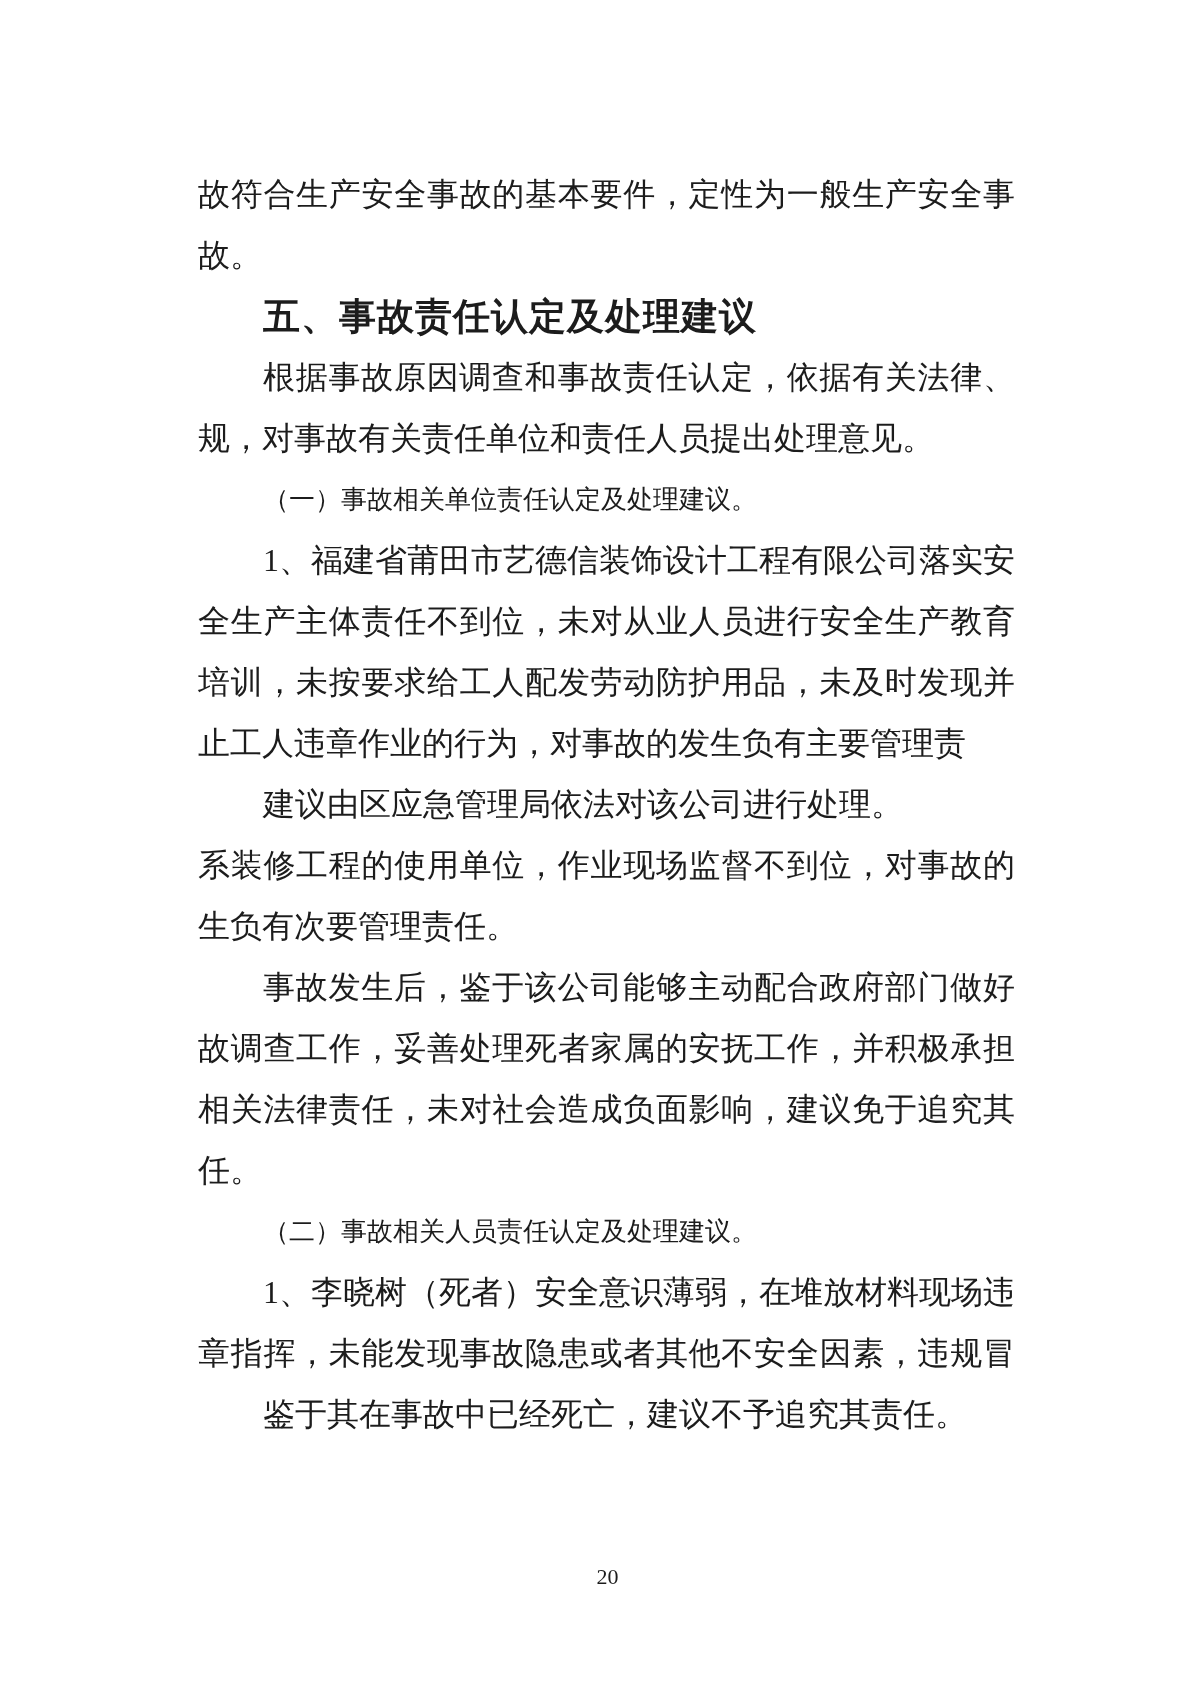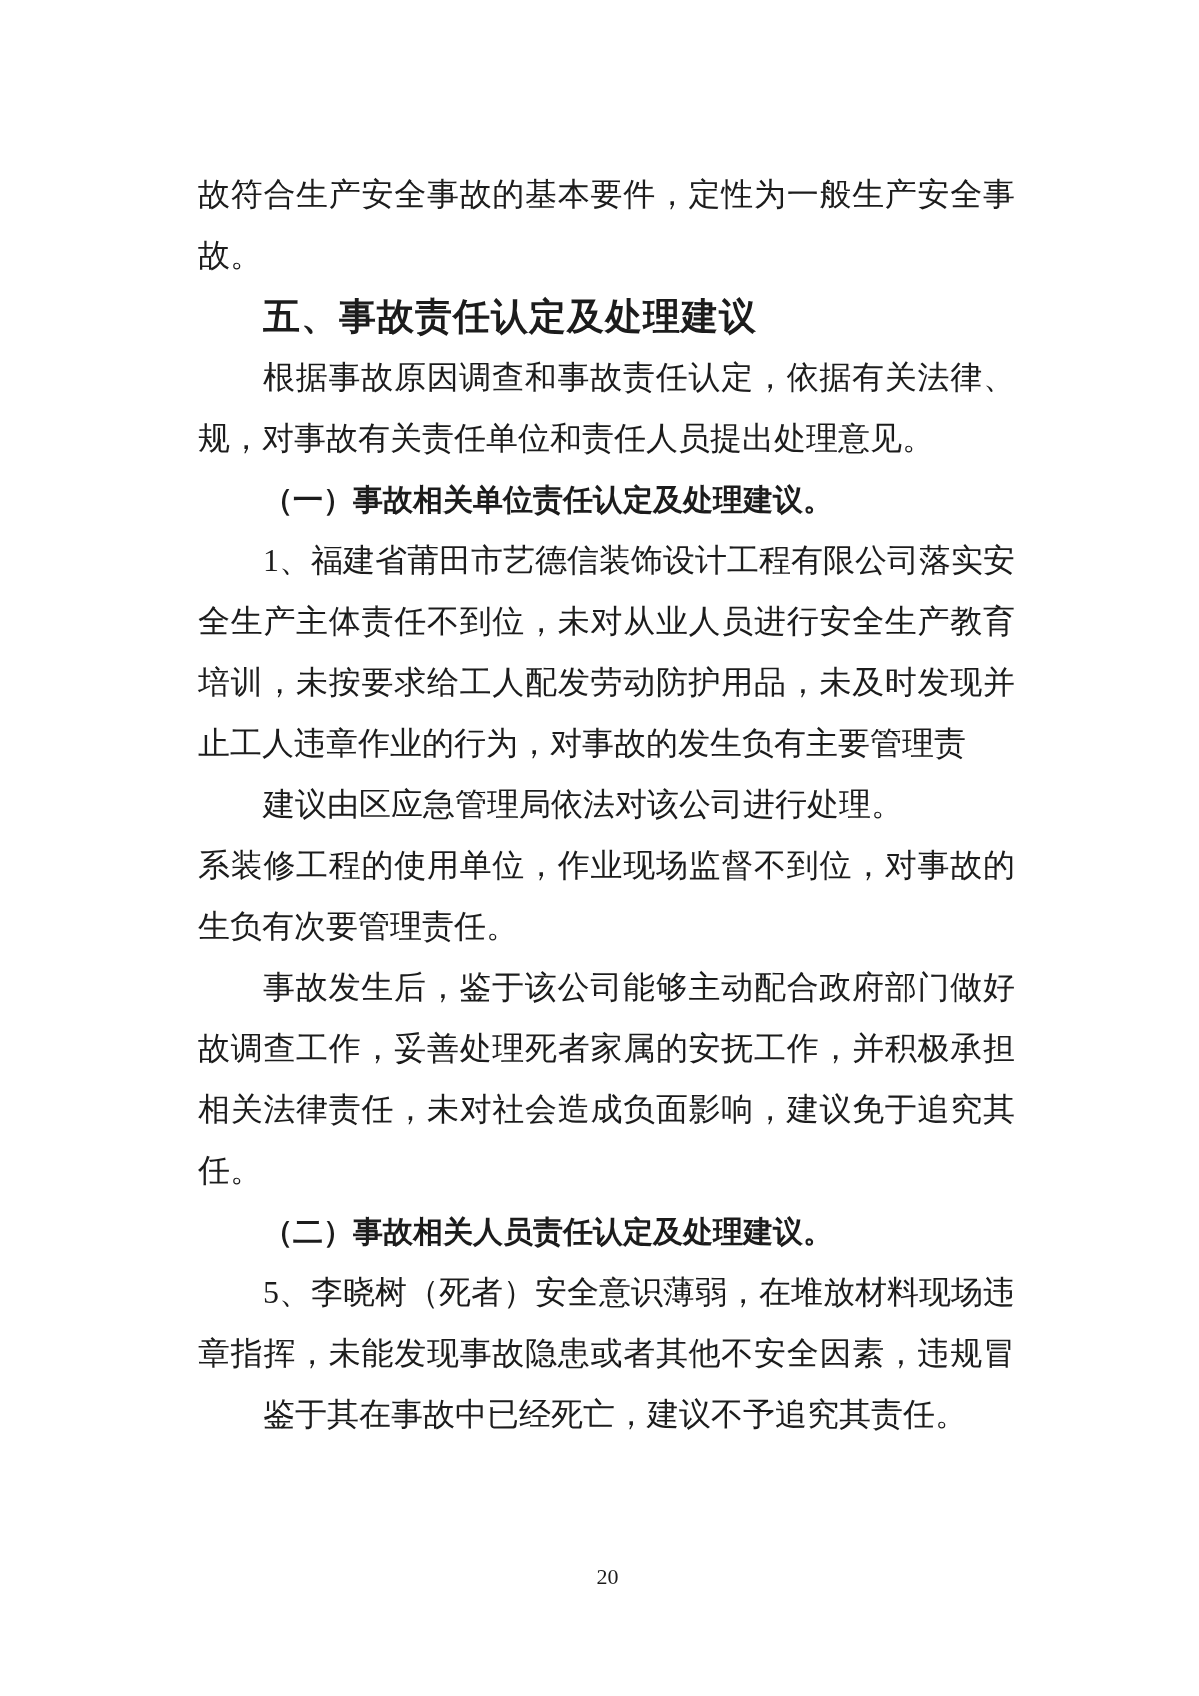--- a/index.html
+++ b/index.html
@@ -40,22 +40,22 @@
     text-indent:65px;
   }
   .line.h1{
     font-family:Liberation Serif, serif;
     font-weight:700;
     font-size:37px;
     letter-spacing:1px;
   }
   .line.h2{
     font-family:"Liberation Serif", serif;
-    font-weight:700;
-    font-size:30px;
+    font-weight:400;
+    font-size:26px;
   }
   .page-number{
     position:absolute;
     left:0;
     right:0;
     top:1549px;
     height:32px;
     line-height:32px;
     text-align:center;
     font-size:22px;
@@ -79,19 +79,19 @@
       <div class="line body fill">培训，未按要求给工人配发劳动防护用品，未及时发现并制</div>
       <div class="line body">止工人违章作业的行为，对事故的发生负有主要管理责任。</div>
       <div class="line body indent">建议由区应急管理局依法对该公司进行处理。</div>
       <div class="line body fill">系装修工程的使用单位，作业现场监督不到位，对事故的发</div>
       <div class="line body">生负有次要管理责任。</div>
       <div class="line body indent fill">事故发生后，鉴于该公司能够主动配合政府部门做好事</div>
       <div class="line body fill">故调查工作，妥善处理死者家属的安抚工作，并积极承担了</div>
       <div class="line body fill">相关法律责任，未对社会造成负面影响，建议免于追究其责</div>
       <div class="line body">任。</div>
       <div class="line h2 indent">（二）事故相关人员责任认定及处理建议。</div>
-      <div class="line body indent fill">5、李晓树（死者）安全意识薄弱，在堆放材料现场违</div>
+      <div class="line body indent fill">1、李晓树（死者）安全意识薄弱，在堆放材料现场违</div>
       <div class="line body fill">章指挥，未能发现事故隐患或者其他不安全因素，违规冒险</div>
       <div class="line body indent">鉴于其在事故中已经死亡，建议不予追究其责任。</div>
     </div>
 
   <div class="page-number">20</div>
 </div>
 
 </body></html>

